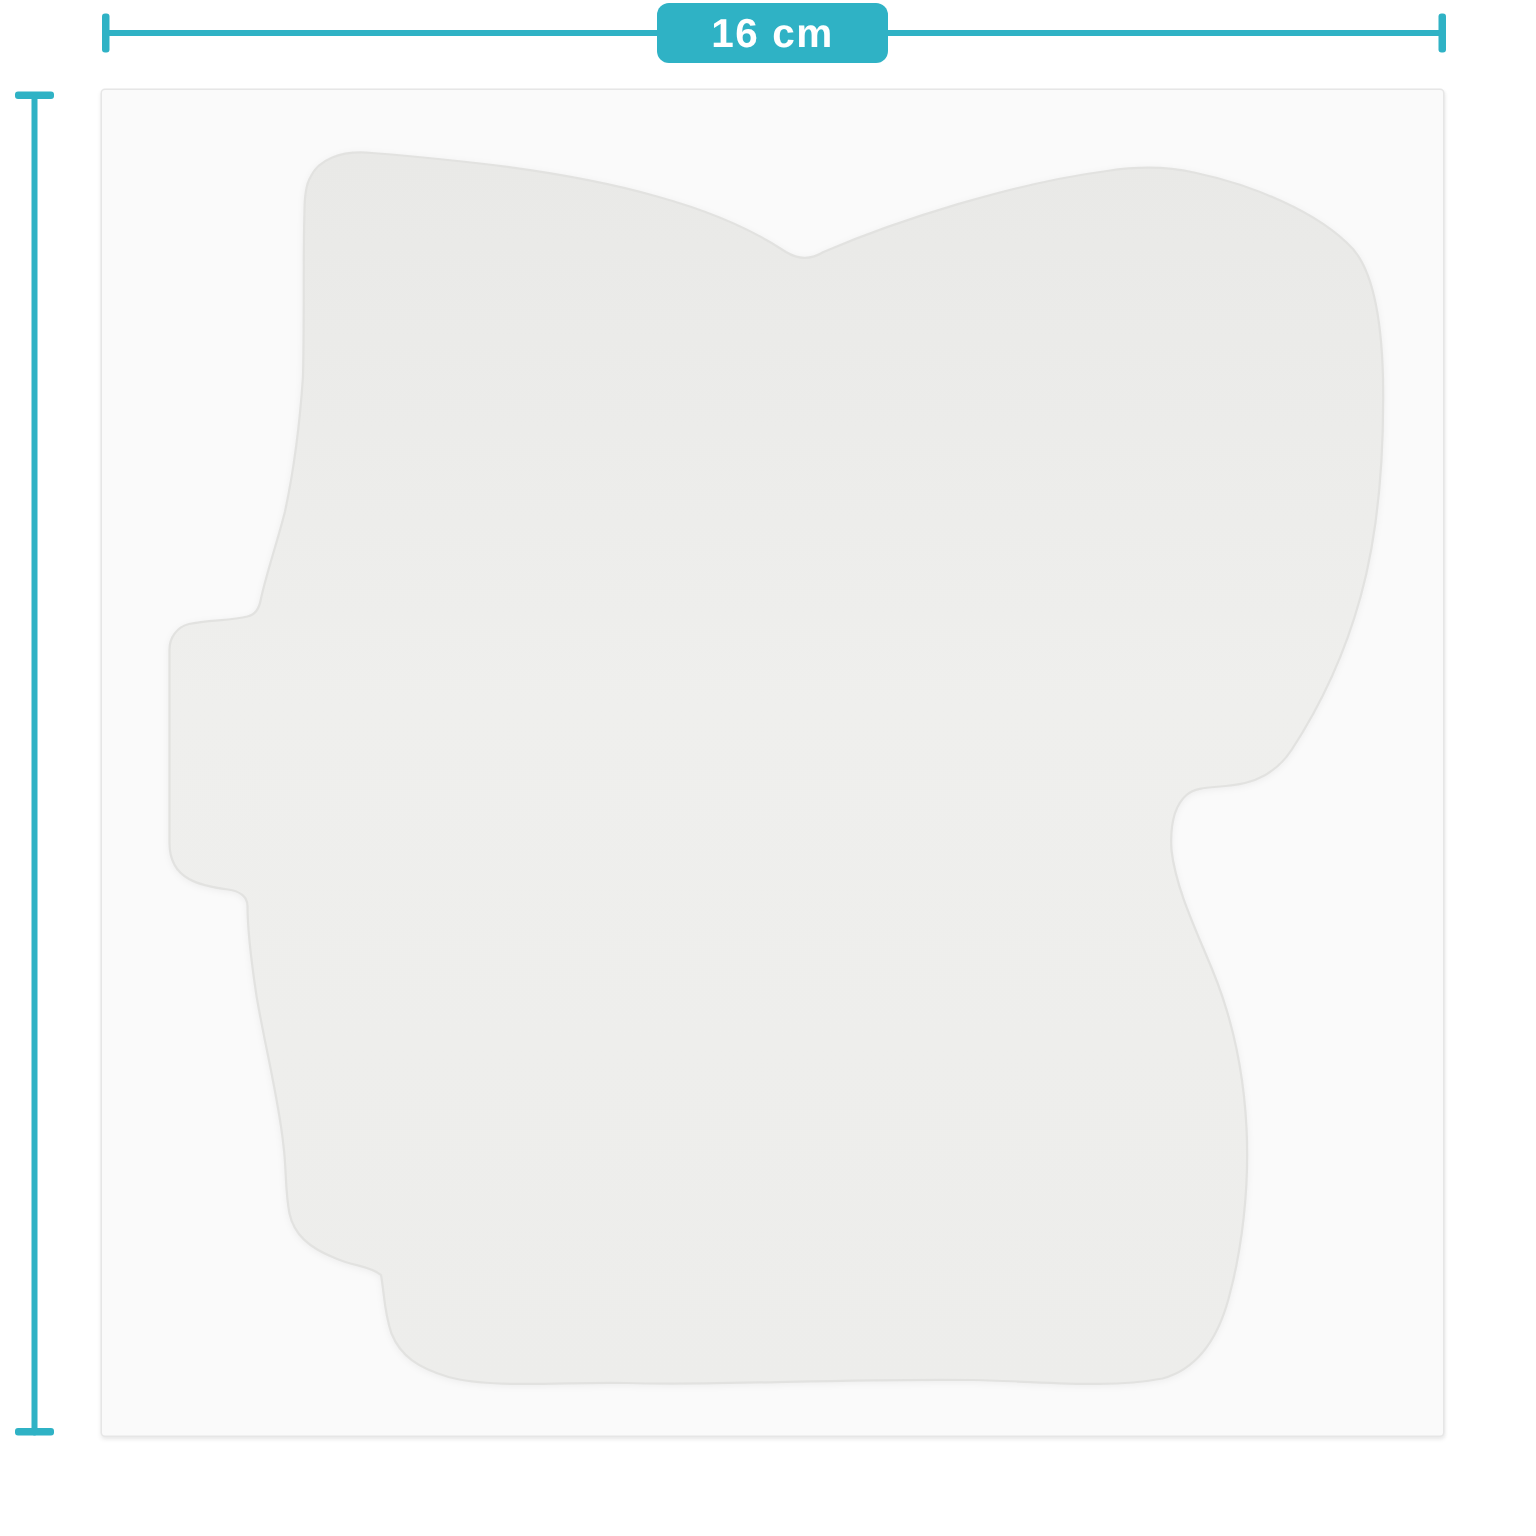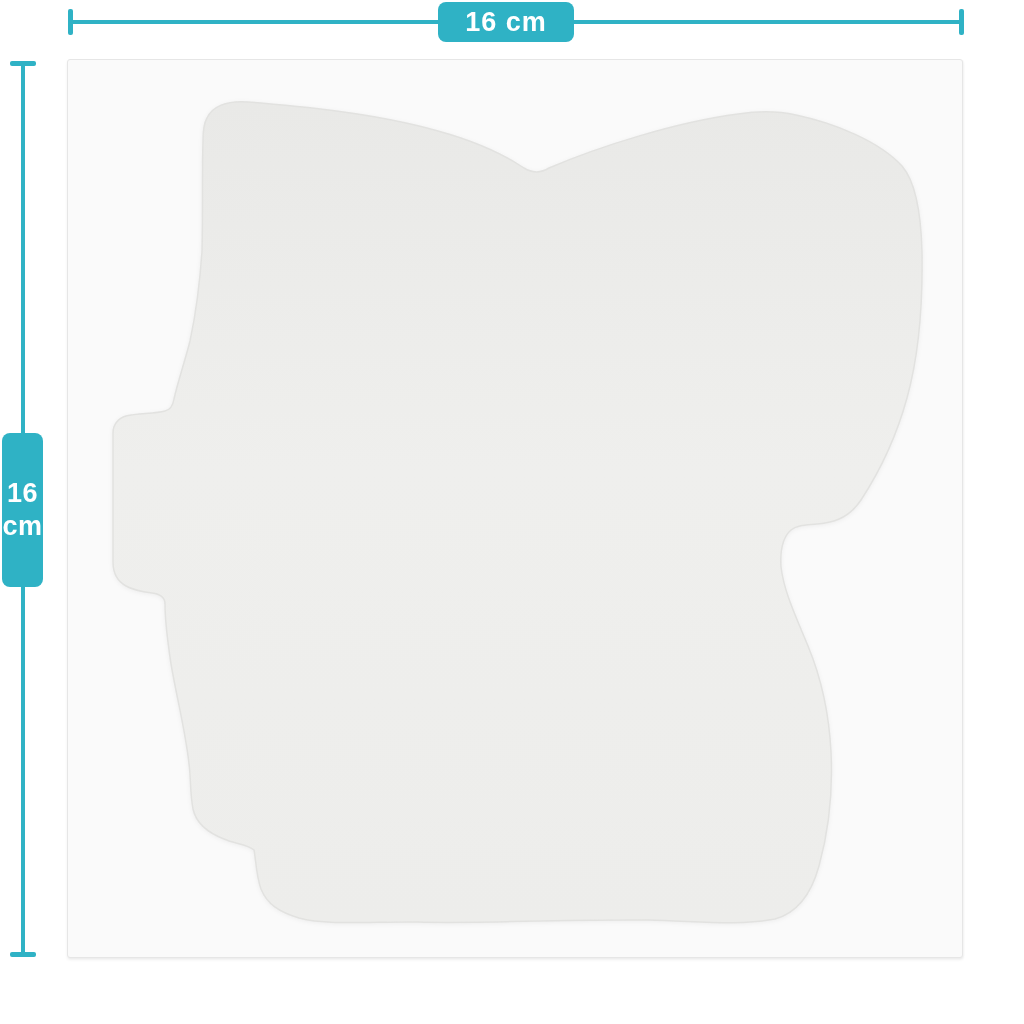--- a/index.html
+++ b/index.html
@@ -61,21 +61,21 @@
   .dim-label{
     position:absolute;
     background:#2fb2c5;
     color:#ffffff;
     border-radius:8px;
     display:flex;align-items:center;justify-content:center;
     font-size:27px;font-weight:bold;
     letter-spacing:1px;
   }
   .dim-label.horizontal{
-    left:438px;top:2px;width:136px;height:40px;
+    left:438px;top:2px;width:154px;height:40px;
   }
   .dim-label.vertical{
     left:2px;top:433px;width:41px;height:154px;
     flex-direction:column;line-height:33px;
     letter-spacing:0.5px;
   }
 </style>
 </head>
 <body>
 
@@ -137,18 +137,14 @@
   <div class="dim-line-h"></div>
   <div class="tick-v left"></div>
   <div class="tick-v right"></div>
   <div class="dim-label horizontal">
     <span>16 cm</span>
   </div>
 
   <div class="dim-line-v"></div>
   <div class="tick-h top"></div>
   <div class="tick-h bottom"></div>
-  <div class="dim-label vertical">
-    <span>16</span>
-    <span>cm</span>
-  </div>
 
 </div>
 
 </body></html>

